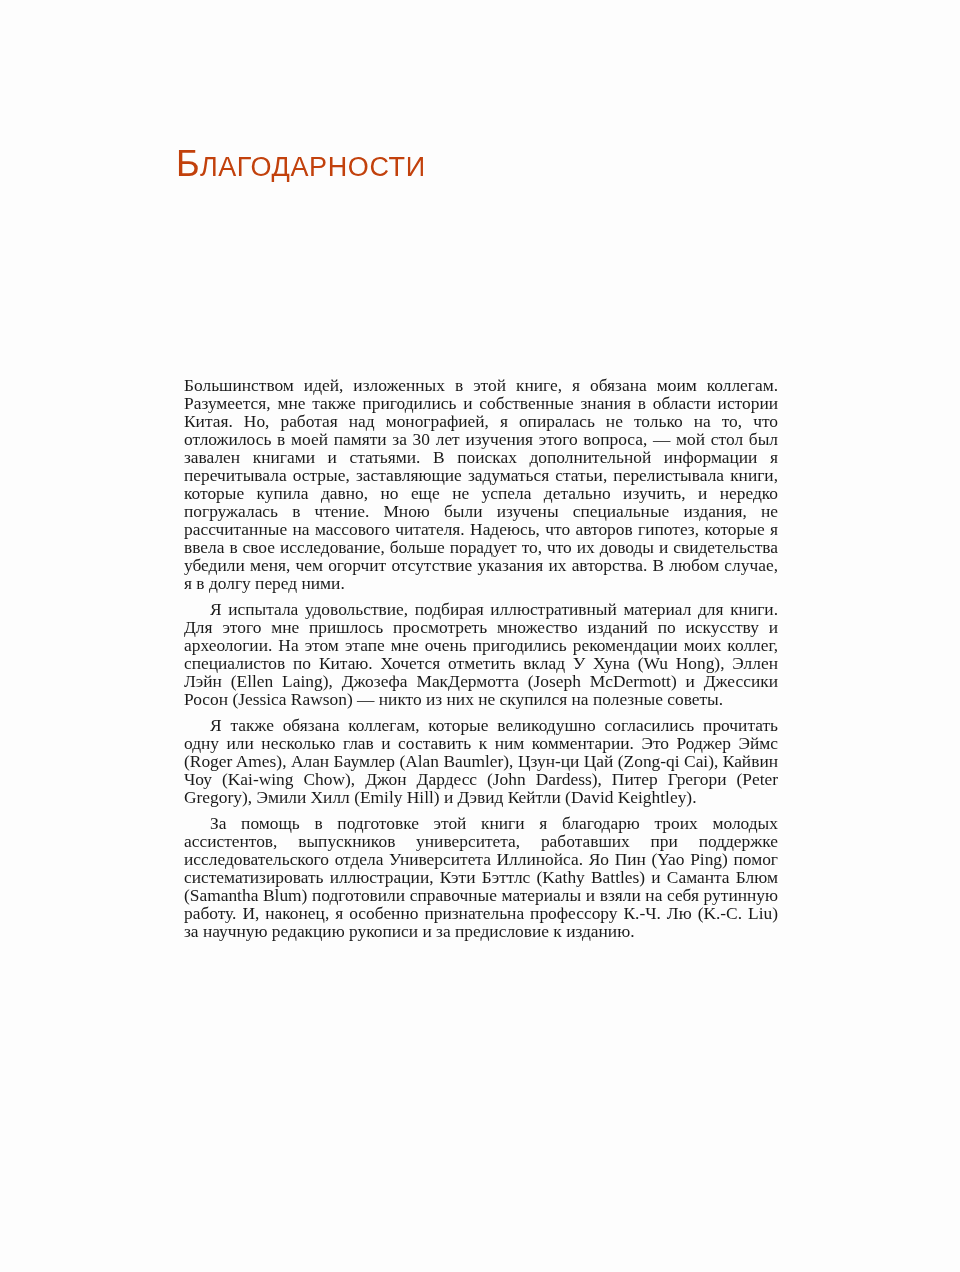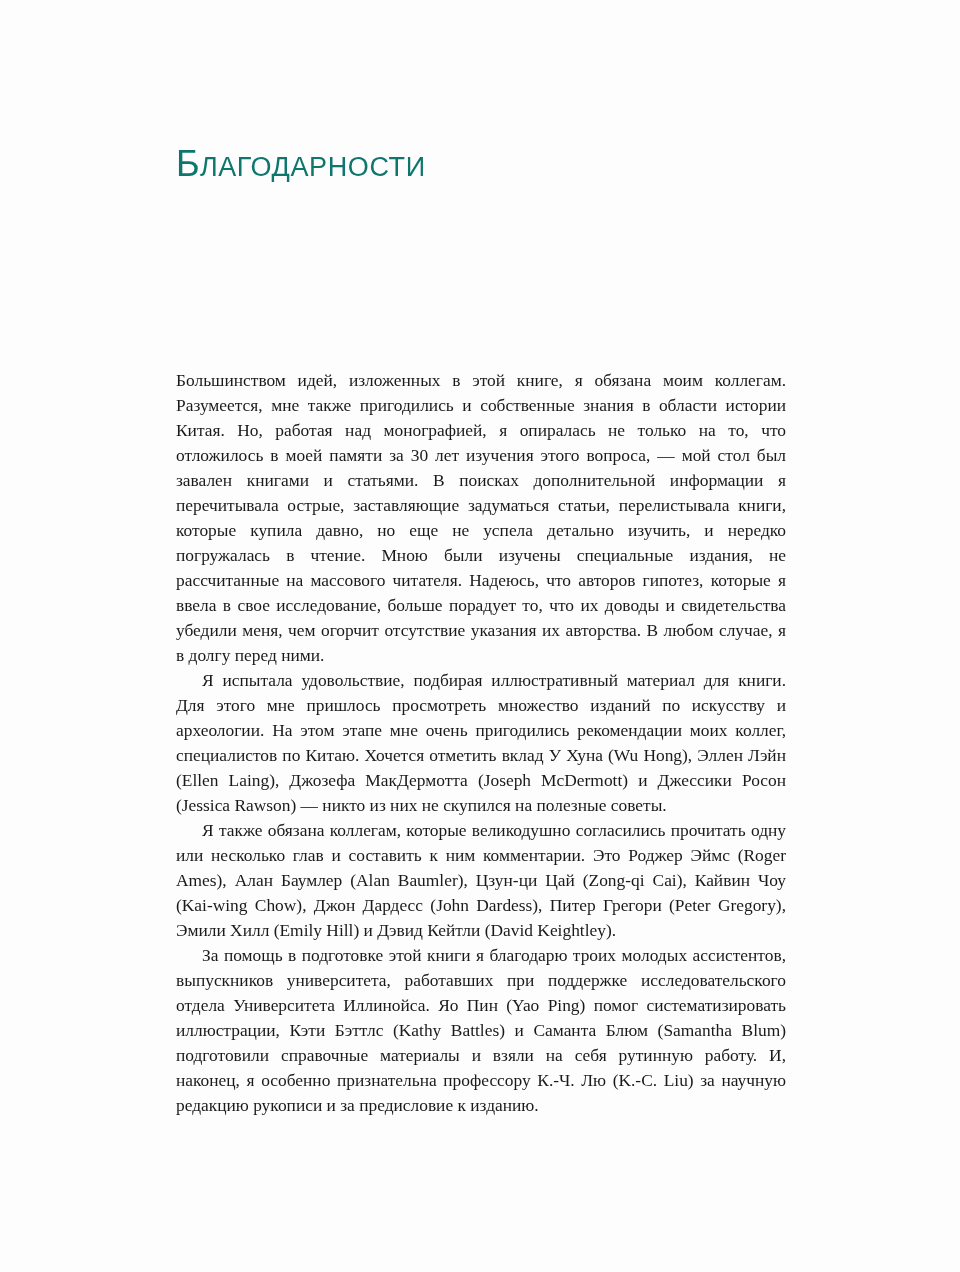--- a/index.html
+++ b/index.html
@@ -30,21 +30,21 @@
   .chapter-title {
     position: absolute;
     left: 176px;
     top: 118px;
     width: 612px;
     font-family: "Liberation Sans", "DejaVu Sans", sans-serif;
     font-weight: 400;
     font-size: 36px;
     line-height: 44px;
     letter-spacing: 0.3px;
-    color: #0f766e;
+    color: #c2410c;
     font-variant: small-caps;
     font-feature-settings: "smcp" 1;
     white-space: nowrap;
   }
   
   .chapter-title .cap-first {
     font-size: 36px;
   }
   .chapter-title .cap-rest {
     font-size: 27px;
@@ -53,23 +53,23 @@
 
   
   .body-block {
     position: absolute;
     left: 176px;
     top: 368px;
     width: 610px;
   }
 
   .para {
-    margin: 0;
+    margin: 8px;
     font-size: 17.4px;
-    line-height: 25px;
+    line-height: 18px;
     text-align: justify;
     text-justify: inter-word;
     text-indent: 0;
     hyphens: none;
     color: #1a1a1a;
   }
   .para + .para {
     text-indent: 26px;
   }
   .para.first {

